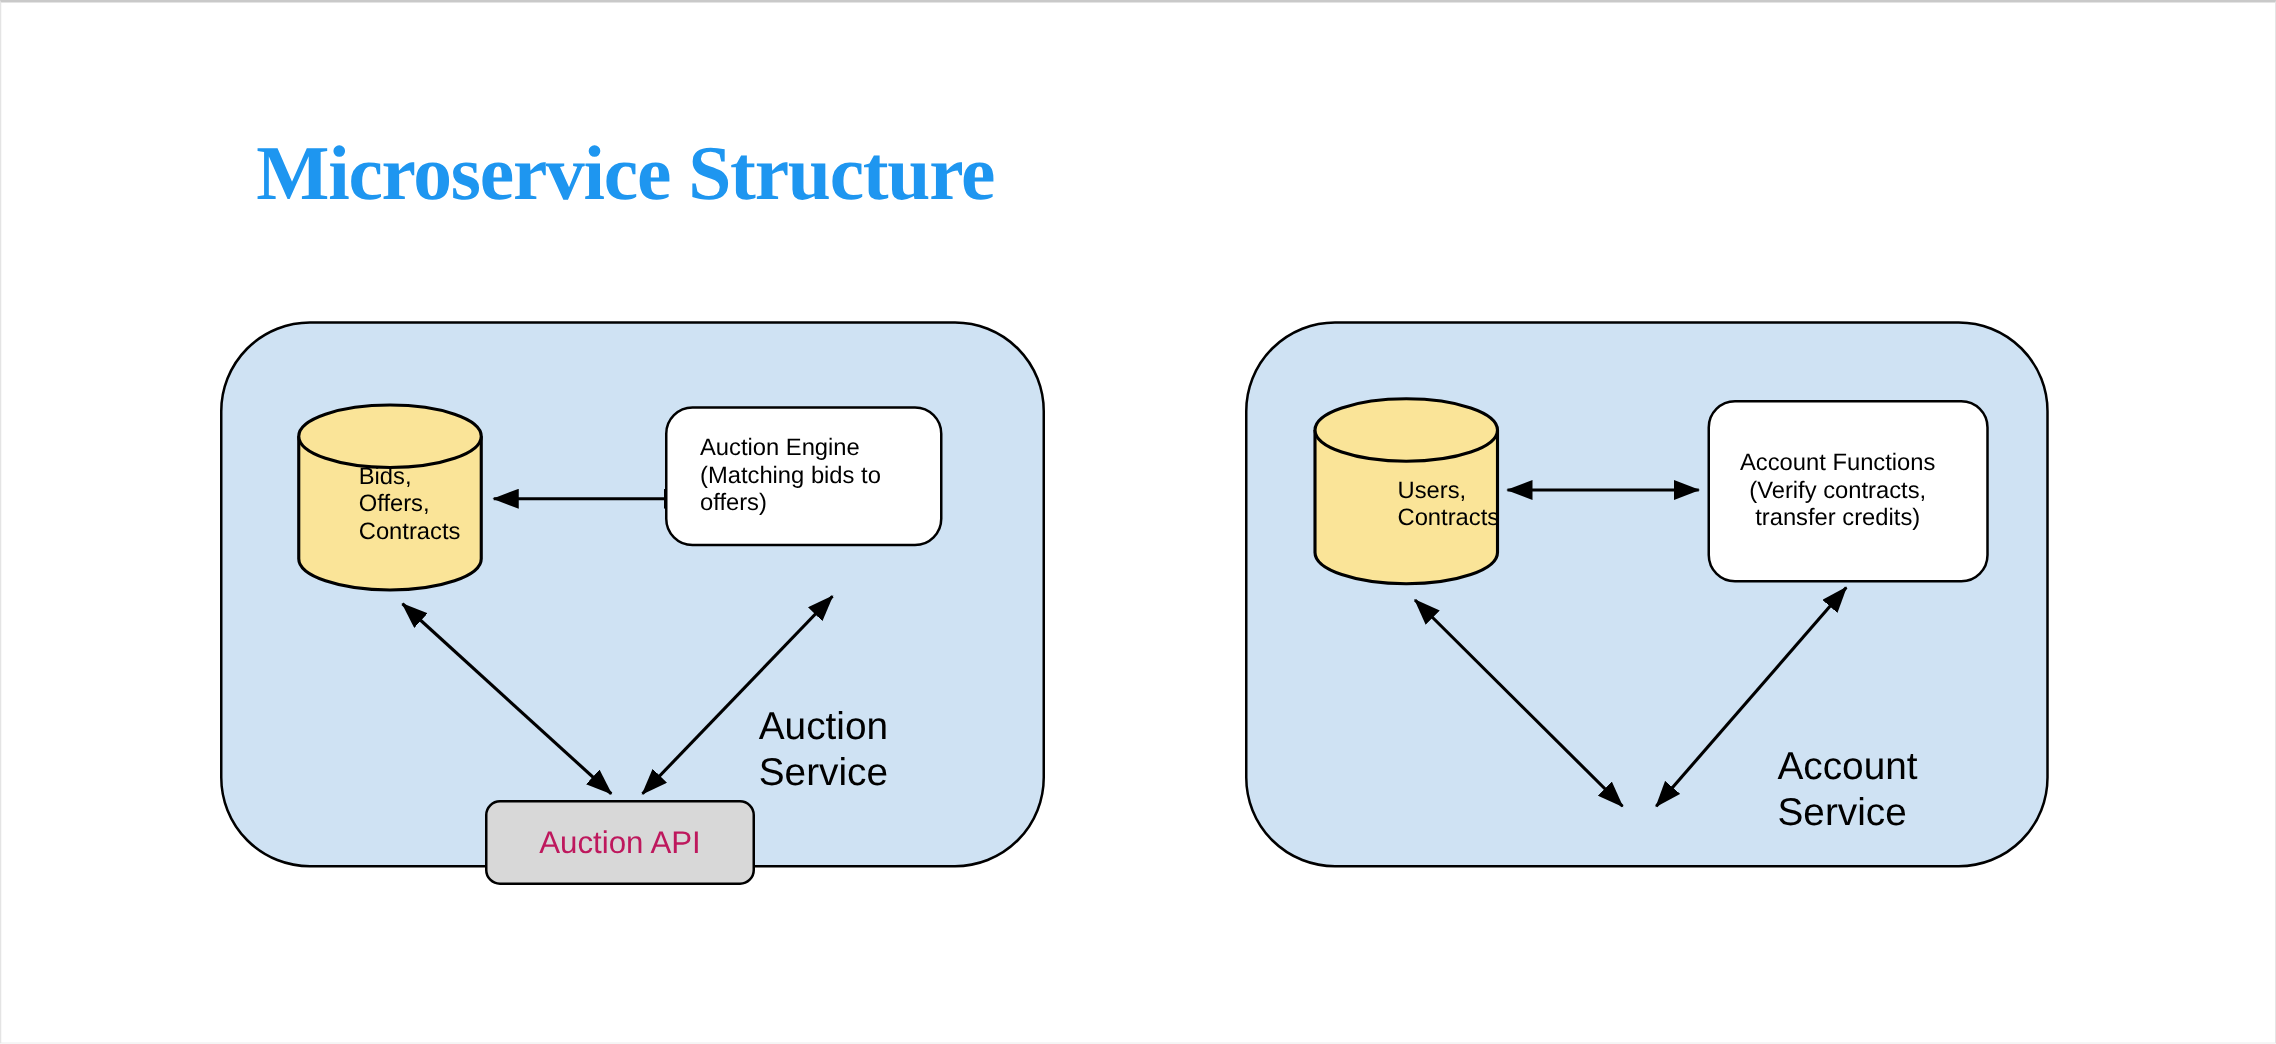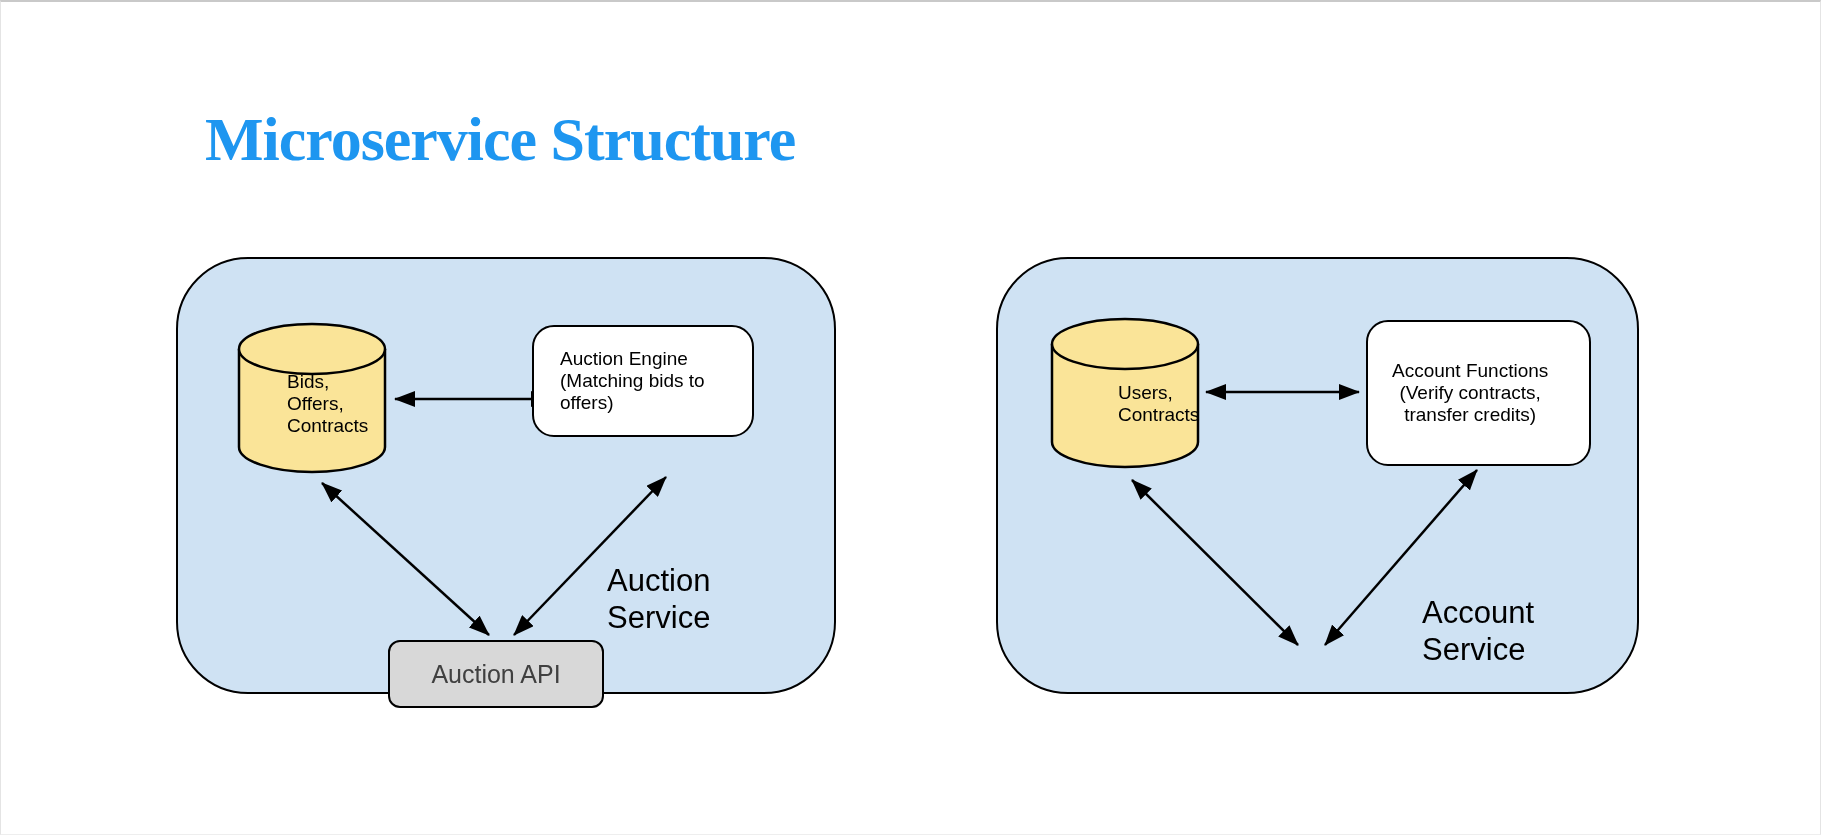--- a/index.html
+++ b/index.html
@@ -63,21 +63,21 @@
   }
   .engine-box{left:531px;top:323px;width:222px;height:112px;padding-left:26px;}
   .functions-box{left:1365px;top:318px;width:225px;height:146px;padding-left:24px;text-align:center;}
   .white-box .txt{white-space:pre-line;}
 
   .api-box{
     background:#d8d8d8;
     border:2.5px solid #000;
     border-radius:12px;
     display:flex;align-items:center;justify-content:center;
-    font-size:25px;color:#404040;
+    font-size:25px;color:#be185d;
   }
   .api-auction{left:387px;top:638px;width:216px;height:68px;}
   .api-account{left:1208px;top:648px;width:212px;height:70px;}
 
   .service-label{
     position:absolute;z-index:3;
     width:220px;text-align:left;
     font-size:31px;line-height:37px;color:#000;
     white-space:pre-line;
   }

